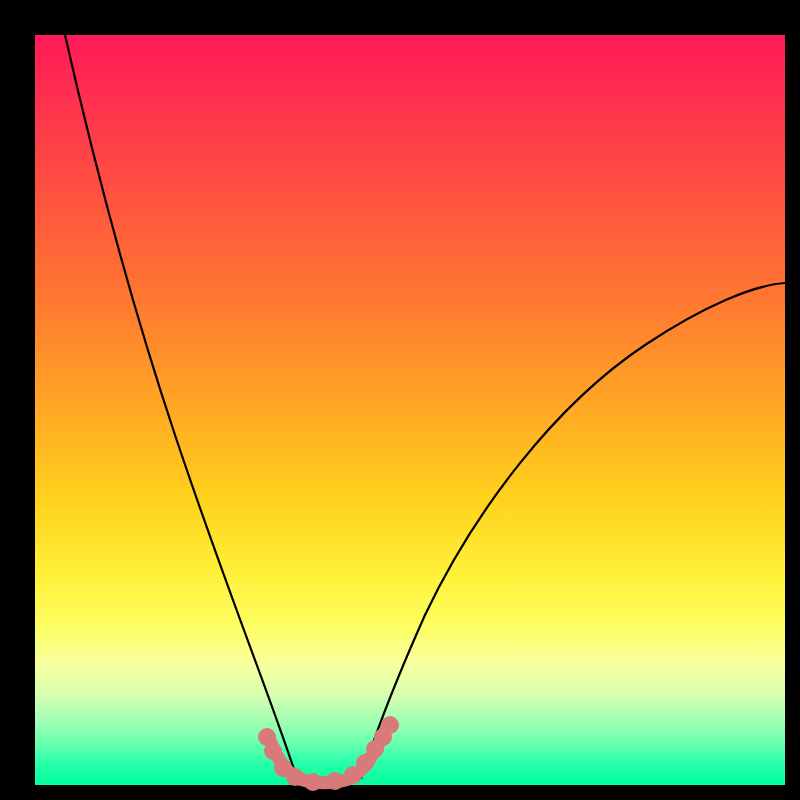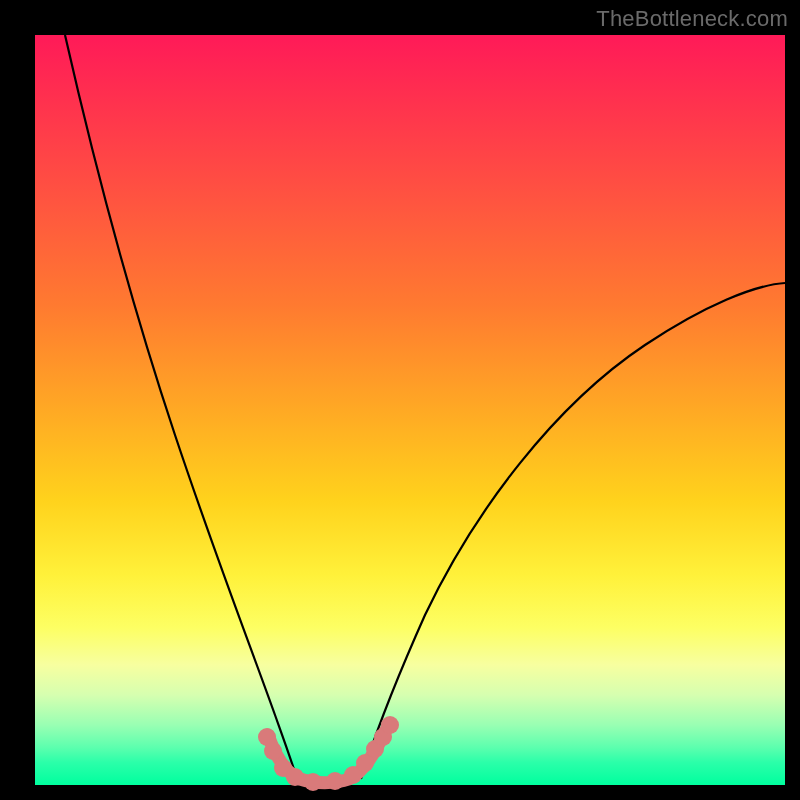--- a/index.html
+++ b/index.html
@@ -93,14 +93,13 @@
       <circle cx="278" cy="747" r="9"></circle>
       <circle cx="300" cy="746" r="9"></circle>
       <circle cx="318" cy="740" r="9"></circle>
       <circle cx="330" cy="728" r="9"></circle>
       <circle cx="340" cy="714" r="9"></circle>
       <circle cx="348" cy="702" r="9"></circle>
       <circle cx="355" cy="690" r="9"></circle>
     </g>
   </svg>
 
-  <div class="watermark">TheBottleneck.com</div>
 </div>
 
 </body></html>

